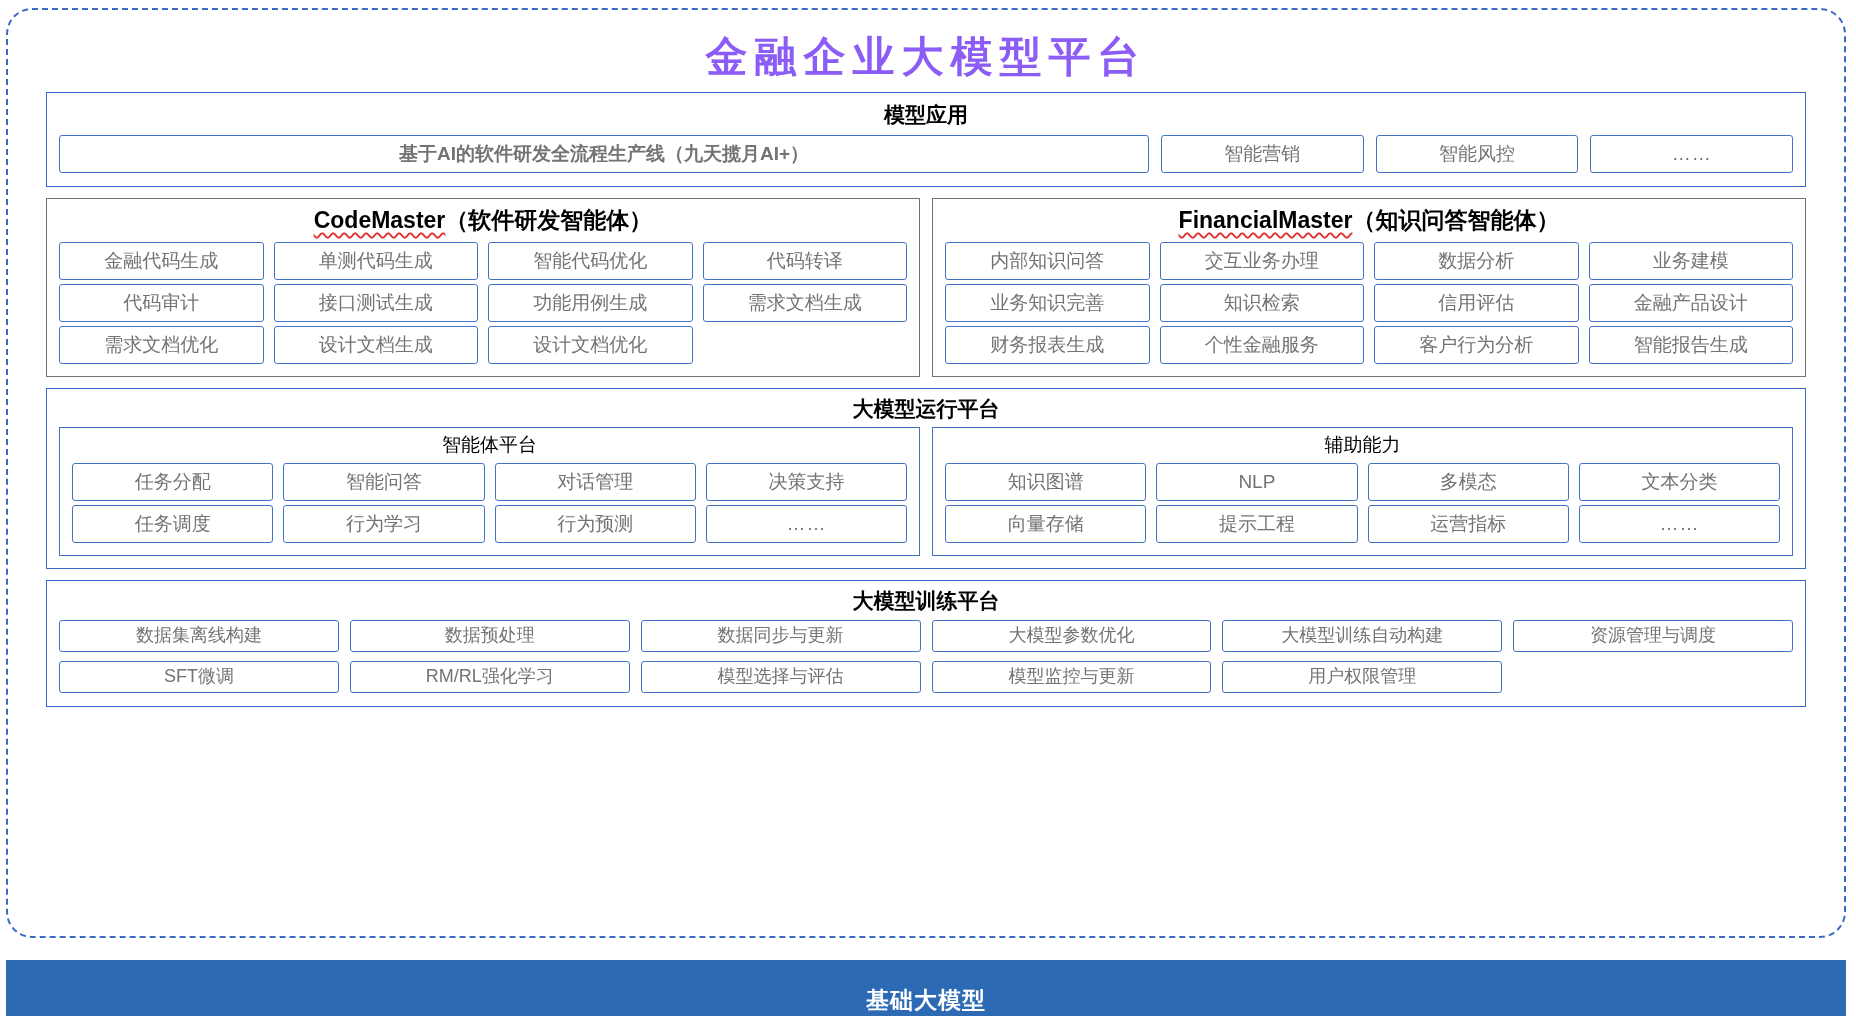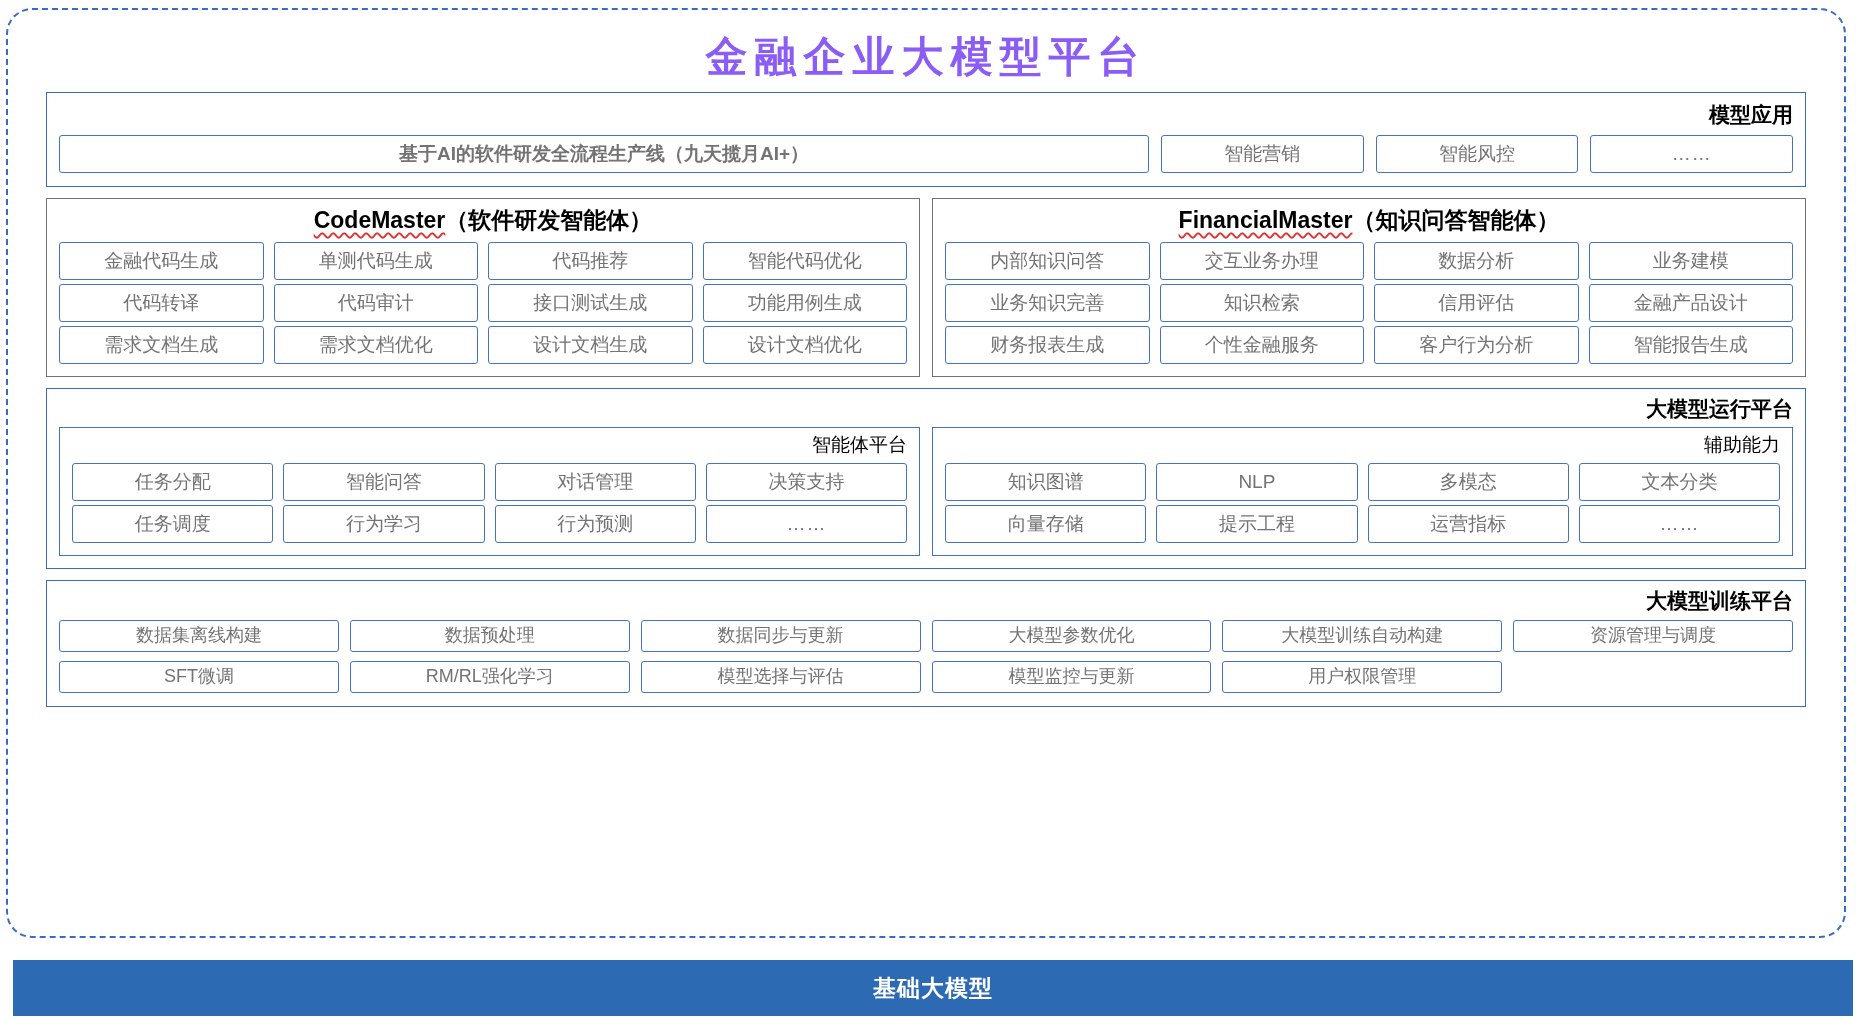--- a/index.html
+++ b/index.html
@@ -50,21 +50,21 @@
 
   
   .section {
     box-sizing: border-box;
     background: #ffffff;
     margin-bottom: 11px;
   }
   .section.blue-border { border: 1.6px solid #3a6bc4; }
 
   .section-title {
-    text-align: right;
+    text-align: center;
     font-size: 21px;
     font-weight: 700;
     line-height: 1.1;
     color: #000;
   }
   .section-title.sm {
     font-size: 19px;
     font-weight: 400;
   }
 
@@ -157,27 +157,27 @@
     display: grid;
     grid-template-columns: repeat(6, 1fr);
     gap: 9px 11px;
     margin-top: 8px;
   }
   .grid6 .pill { height: 32px; font-size: 18px; }
 
   
   .base-bar {
     position: absolute;
-    left: 13px;
+    left: 6px;
     bottom: 8px;
     width: 1840px;
     height: 56px;
     background: #2d6ab4;
     display: flex;
-    align-items: center;
+    align-items: flex-end;
     justify-content: center;
     color: #ffffff;
     font-size: 23px;
     font-weight: 700;
     letter-spacing: 1px;
   }
 </style>
 </head>
 <body>
 
@@ -197,21 +197,20 @@
       </div>
     </div>
 
     <div class="agents-row">
 
       <div class="agent-col">
         <div class="agent-title"><span class="en">CodeMaster</span><span>（软件研发智能体）</span></div>
         <div class="grid4">
           <div class="pill">金融代码生成</div>
           <div class="pill">单测代码生成</div>
-          <div class="pill">代码推荐</div>
           <div class="pill">智能代码优化</div>
           <div class="pill">代码转译</div>
           <div class="pill">代码审计</div>
           <div class="pill">接口测试生成</div>
           <div class="pill">功能用例生成</div>
           <div class="pill">需求文档生成</div>
           <div class="pill">需求文档优化</div>
           <div class="pill">设计文档生成</div>
           <div class="pill">设计文档优化</div>
         </div>

